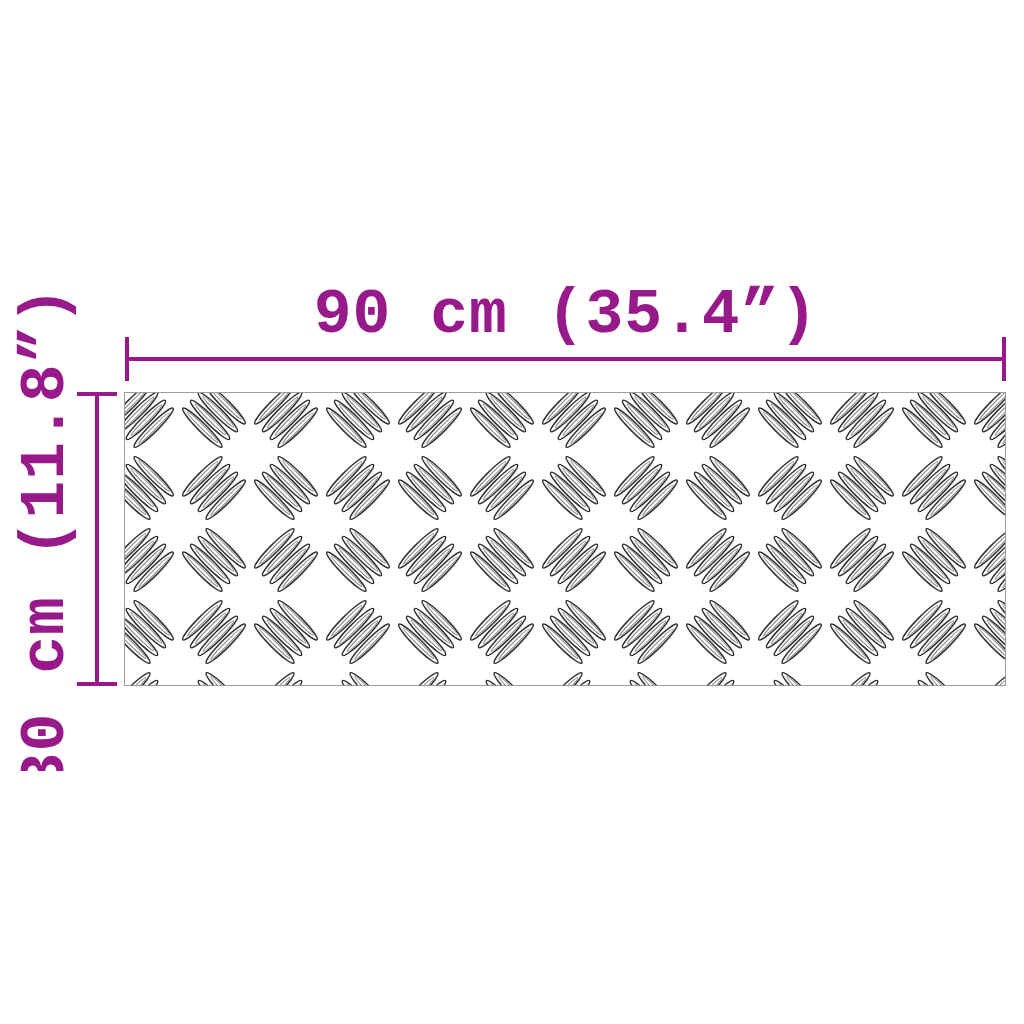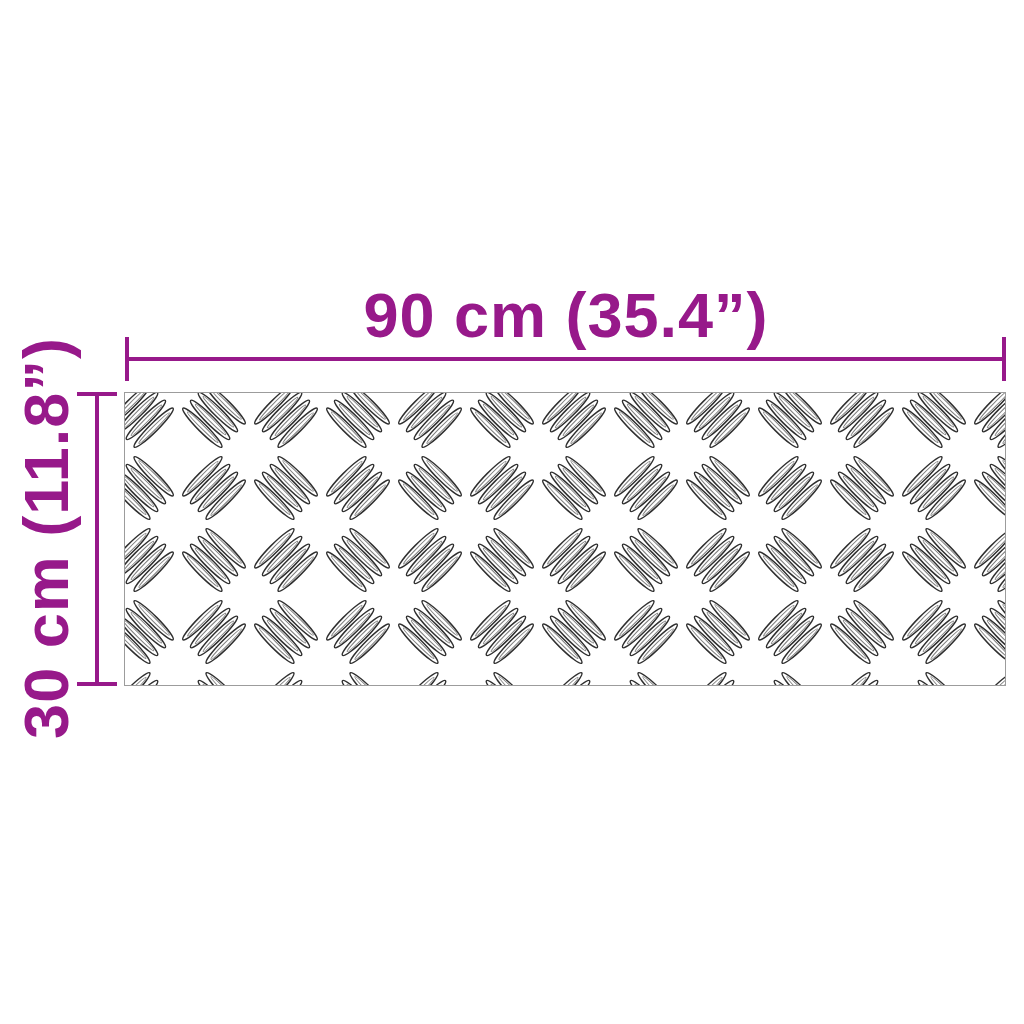--- a/index.html
+++ b/index.html
@@ -6,21 +6,21 @@
     margin: 0;
     padding: 0;
     background: #ffffff;
   }
   .canvas {
     position: relative;
     width: 1024px;
     height: 771px;
     background: #ffffff;
     overflow: hidden;
-    font-family: Liberation Sans, sans-serif;
+    font-family: Liberation Mono, monospace;
   }
   .dim-label {
     position: absolute;
     color: #97198A;
     font-size: 63px;
     font-weight: bold;
     letter-spacing: 1px;
     white-space: nowrap;
     line-height: 1;
   }

